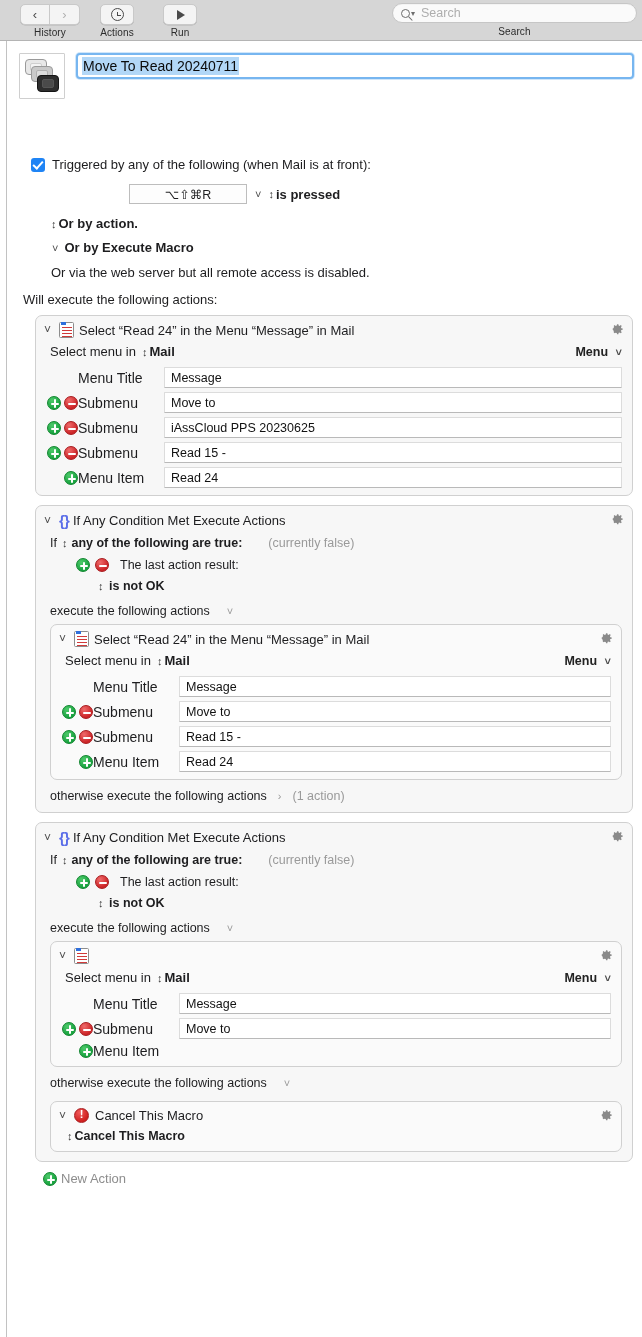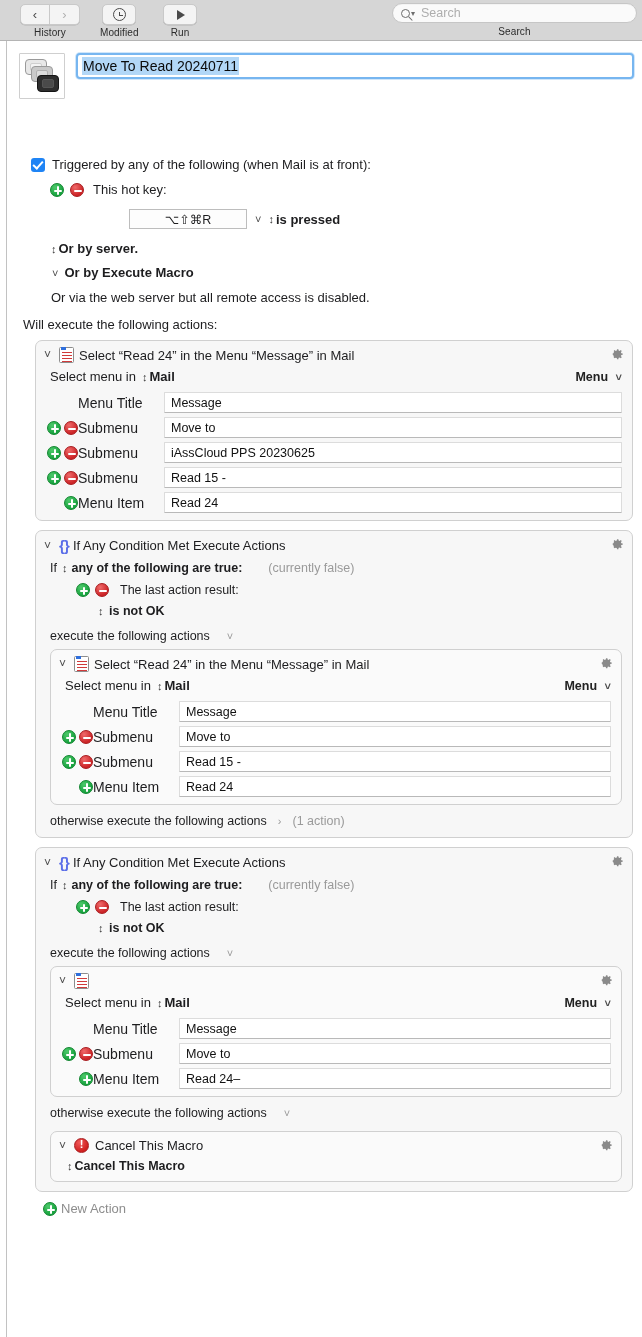--- a/index.html
+++ b/index.html
@@ -182,21 +182,21 @@
       </div>
       <div class="tb-label">History</div>
     </div>
   </div>
 
   <div class="tb-group" style="left:100px; top:4px;">
     <div class="tb-item">
       <div class="tb-btn" style="width:34px;">
         <span class="clock-ic"></span>
       </div>
-      <div class="tb-label">Modified</div>
+      <div class="tb-label">Actions</div>
     </div>
   </div>
 
   <div class="tb-group" style="left:163px; top:4px;">
     <div class="tb-item">
       <div class="tb-btn" style="width:34px;">
         <span class="play-ic"></span>
       </div>
       <div class="tb-label">Run</div>
     </div>
@@ -234,39 +234,33 @@
       <span class="title-text">Move To Read 20240711</span>
     </div>
   </div>
 
   <div class="trigger-sec">
     <div class="row">
       <span class="cbx"></span>
       <span class="t-line">Triggered by any of the following (when Mail is at front):</span>
     </div>
 
-    <div class="row" style="margin-top:10px; padding-left:19px;">
-      <span class="plus"></span>
-      <span style="width:6px;"></span>
-      <span class="minus"></span>
-      <span class="t-line" style="margin-left:9px;">This hot key:</span>
-    </div>
 
     <div class="hotkey-row">
       <div class="hotkey-field">
         <span>⌥⇧⌘R</span>
       </div>
       <span class="smallchev">˅</span>
       <span class="updown">↕</span>
       <span class="t-line bold">is pressed</span>
     </div>
 
     <div class="sub-line">
       <span class="updown">↕</span>
-      <span class="t-line bold">Or by server.</span>
+      <span class="t-line bold">Or by action.</span>
     </div>
 
     <div class="sub-line2">
       <span class="smallchev" style="margin:0 6px 0 1px;">˅</span>
       <span class="t-line bold">Or by Execute Macro</span>
     </div>
 
     <div class="plain-line">Or via the web server but all remote access is disabled.</div>
   </div>
 
@@ -537,23 +531,20 @@
               <span class="field-label">Submenu</span>
               <span class="field-input">
                   <span>Move to</span>
                 </span>
             </div>
             <div class="field-row" style="padding-bottom:7px;">
               <span class="field-icons">
                   <span class="plus"></span>
                 </span>
               <span class="field-label">Menu Item</span>
-              <span class="field-input">
-                  <span>Read 24–</span>
-                </span>
             </div>
           </div>
         </div>
       </div>
 
       <div class="otherwise-row" style="padding-bottom:5px;">
         <span>otherwise execute the following actions</span>
         <span class="smallchev dim">˅</span>
       </div>
 

